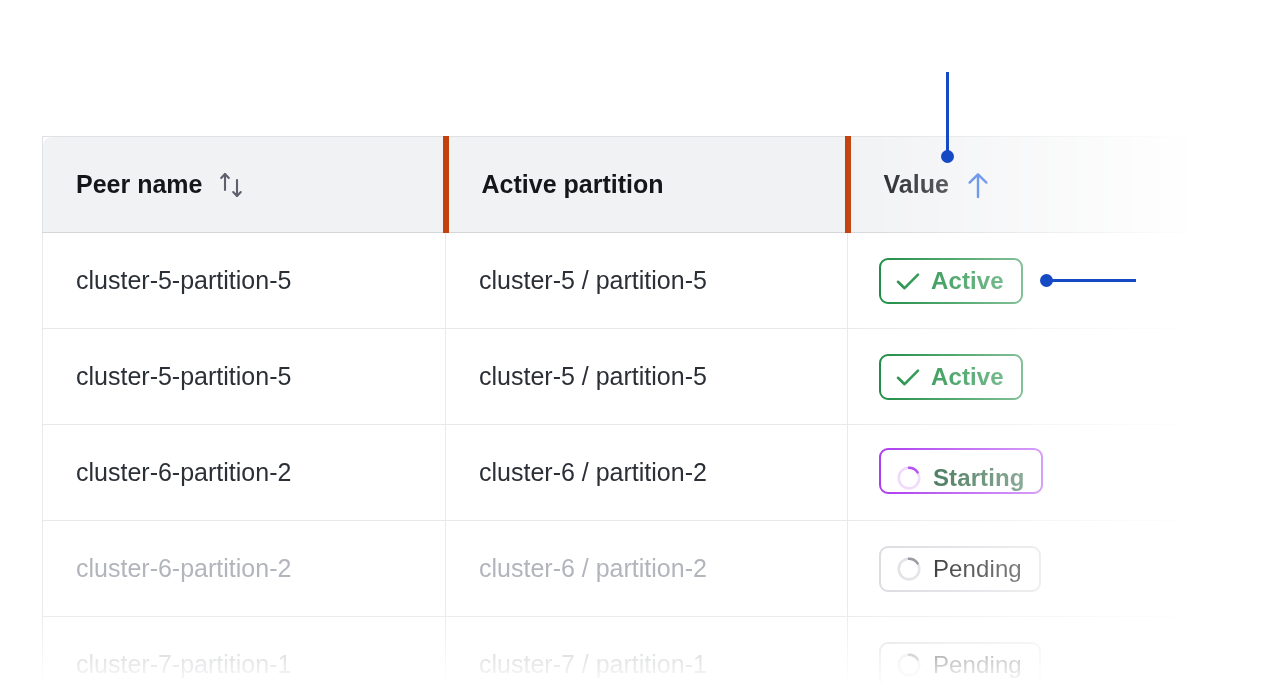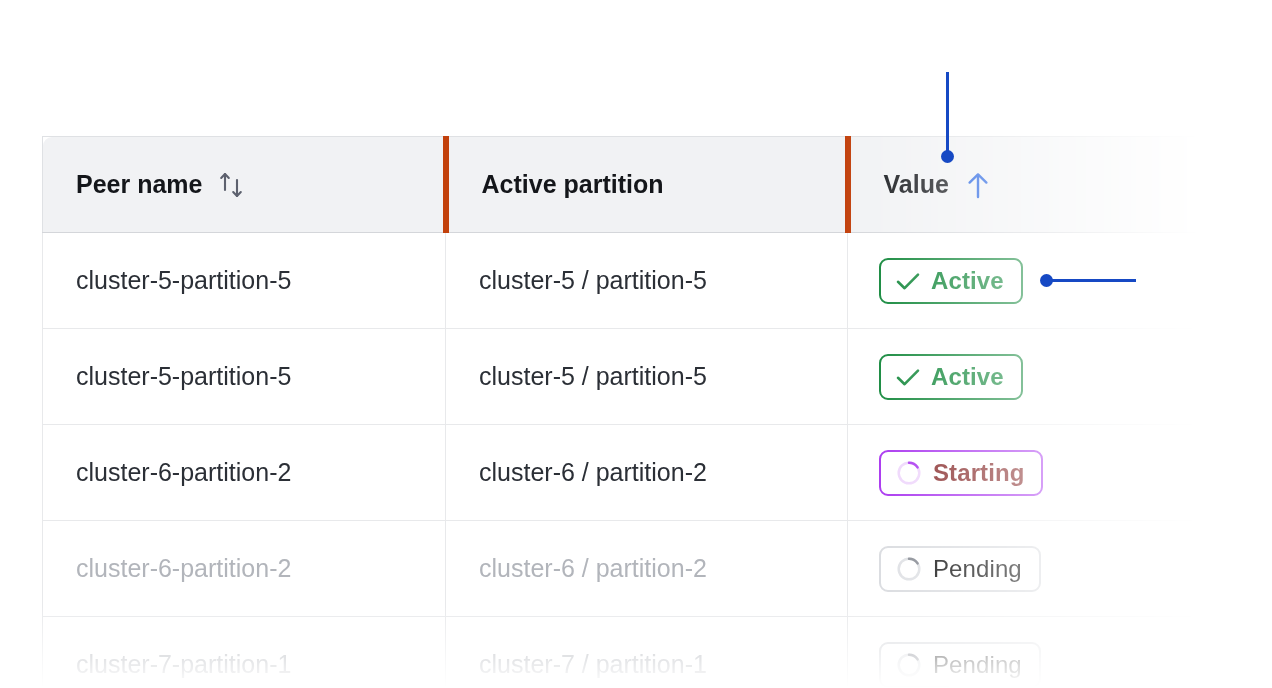--- a/index.html
+++ b/index.html
@@ -80,21 +80,21 @@
     height: 46px;
     padding: 0 17px 0 14px;
     border-radius: 9px;
     border: 2px solid;
     font-size: 24px;
     font-weight: bold;
     letter-spacing: .1px;
     background: #fff;
   }
   .pill.active  { border-color: #068130; color: #068130; }
-  .pill.starting{ border-color: #a327ee; color: #7f1d1d; }
+  .pill.starting{ border-color: #a327ee; color: #14532d; align-items: flex-end; }
   .pill.pending { border-color: #d7d9dd; color: #000000; font-weight: normal; }
   .pill .ico { display:inline-flex; align-items:center; justify-content:center; }
 
   
   .anno-badge {
     position: absolute;
     display: inline-flex; align-items: center; justify-content: center;
     background: #e8f0fe;
     color: #1a56db;
     font-size: 25px;

